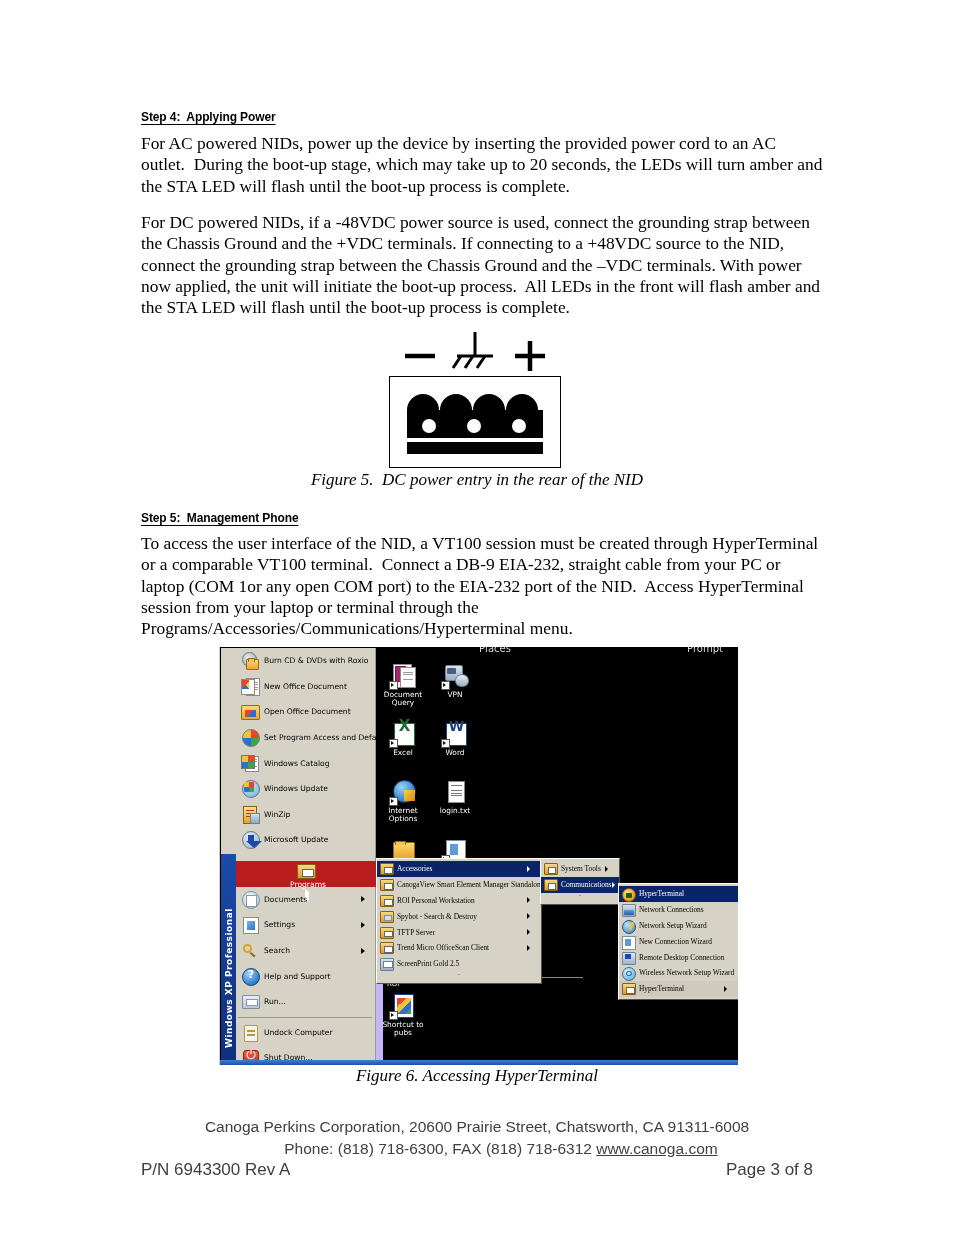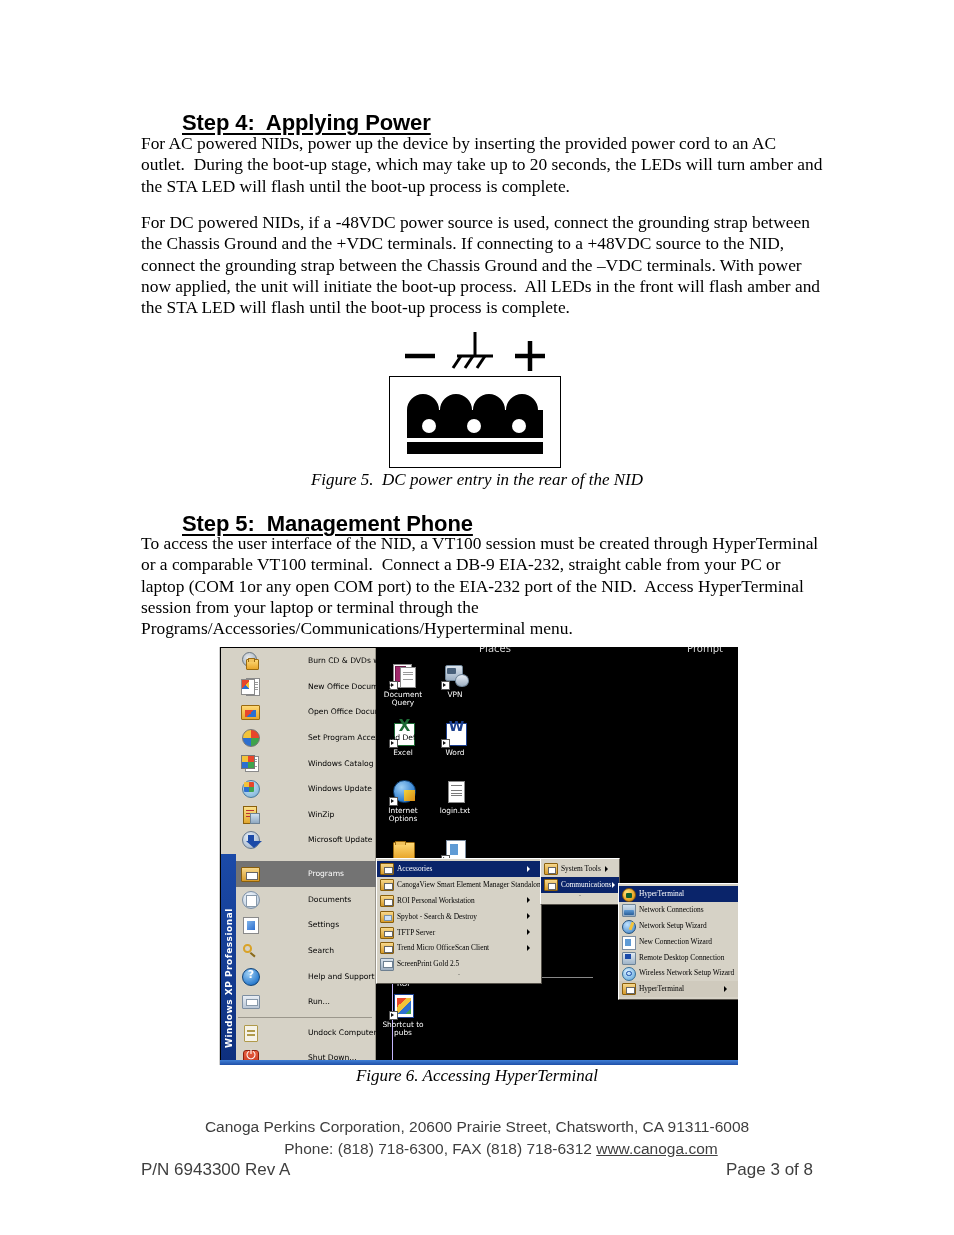--- a/index.html
+++ b/index.html
@@ -20,26 +20,25 @@
     left: 0; top: 0;
     width: 954px;
     height: 1235px;
   }
 
   
   .step-heading {
     position: absolute;
     font-family: "Liberation Sans", sans-serif;
     font-weight: bold;
-    font-size: 22px;
+    font-size: 12px;
     letter-spacing: -0.1px;
     text-decoration: underline;
     text-underline-offset: 3px;
     white-space: pre;
-    margin-left: 41px;
   }
   .para {
     position: absolute;
     font-family: "Liberation Serif", serif;
     font-size: 17.4px;
     line-height: 21.3px;
     width: 682px;
     text-align: left;
     white-space: pre-wrap;
   }
@@ -165,25 +164,25 @@
   }
   .smitem {
     position: relative;
     height: 25.6px;
     display: flex;
     align-items: center;
     padding-left: 4px;
     box-sizing: border-box;
     color: #000000;
     font-size: 7.6px;
-    gap: 44px;
   }
   .smitem.hl {
-    background: #737373;
+    background: #b91c1c;
     color: #ffffff;
+    flex-direction: column;
   }
   .smitem .ic {
     width: 19px;
     height: 19px;
     margin-right: 5px;
     flex: 0 0 19px;
     position: relative;
   }
   .smitem .tx { flex: 1 1 auto; white-space: nowrap; }
   .smitem .arrow {
@@ -393,27 +392,27 @@
     position: absolute;
     left: 0; bottom: 0;
     width: 100%;
     height: 5px;
     background: linear-gradient(180deg,#3f7fd6 0%, #1f4fa8 100%);
   }
 
   
   .console-win {
     position: absolute;
-    left: 172px;
+    left: 156px;
     top: 330px;
     width: 200px;
     height: 86px;
     background: #000000;
     border-top: 1px solid #888;
-    border-left: 1px solid #c4b5fd;
+    border-left: 7px solid #c4b5fd;
   }
   .console-win .ttl {
     position:absolute; left:4px; top:2px;
     color:#ffffff; font-size:7px;
   }
 
   
   .footer-center {
     position: absolute;
     left: 0;

